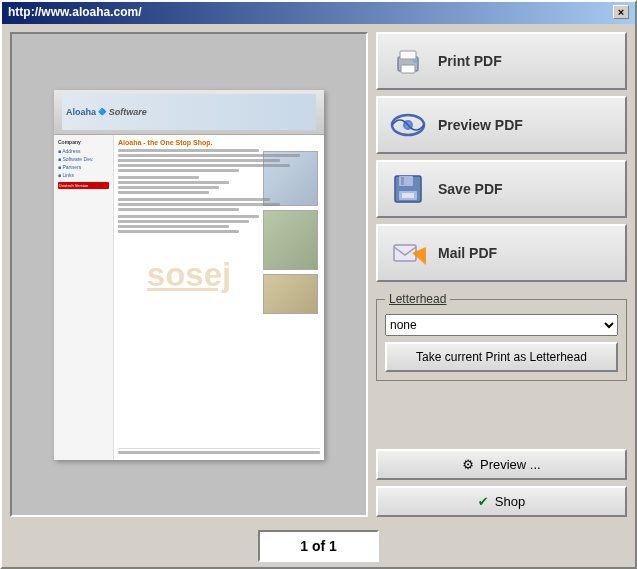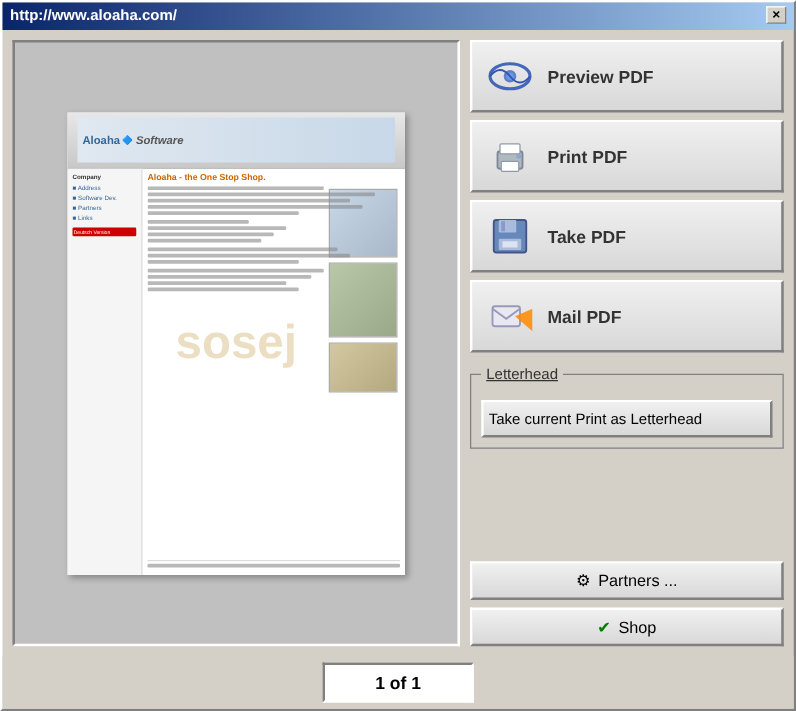--- a/index.html
+++ b/index.html
@@ -180,26 +180,27 @@
       border-top: 1px solid #ddd;
       padding-top: 2px;
     }
 
     
     .watermark {
       position: absolute;
       top: 50%;
       left: 50%;
       transform: translate(-50%, -50%);
-      font-size: 38px;
+      font-size: 33px;
       font-weight: bold;
       color: rgba(200,160,80,0.35);
       pointer-events: none;
       white-space: nowrap;
       z-index: 10;
+      text-decoration: underline;
     }
 
     
     .pagination-bar {
       background: #d4d0c8;
       padding: 6px 8px;
       display: flex;
       align-items: center;
       justify-content: center;
       flex-shrink: 0;
@@ -264,21 +265,21 @@
     .letterhead-btn {
       background: linear-gradient(to bottom, #f0f0f0, #d8d8d8);
       border: 2px solid #808080;
       border-top: 2px solid #fff;
       border-left: 2px solid #fff;
       width: 100%;
       padding: 6px 4px;
       cursor: pointer;
       font-size: 12px;
       margin-top: 6px;
-      text-align: left;
+      text-align: center;
     }
 
     
     .bottom-buttons {
       display: flex;
       flex-direction: column;
       gap: 6px;
       margin-top: auto;
     }
 
@@ -386,74 +387,79 @@
           <span>sosej</span>
         </div>
       </div>
     </div>
 
     <div class="right-panel">
 
       <button class="action-button">
         <div class="btn-icon">
           <svg width="36" height="36" viewBox="0 0 36 36">
+            <rect x="8" y="14" width="20" height="14" rx="2" fill="#b0b8c0" stroke="#808898" stroke-width="1.5"></rect>
+            <rect x="11" y="22" width="14" height="8" rx="1" fill="white" stroke="#9099a8" stroke-width="1"></rect>
+            <rect x="10" y="8" width="16" height="8" rx="1" fill="white" stroke="#9099a8" stroke-width="1"></rect>
+            <circle cx="25" cy="18" r="2" fill="#88aacc"></circle>
+          </svg>
+        </div>
+        <span class="btn-label">Print PDF</span>
+      </button>
+
+      <button class="action-button">
+        <div class="btn-icon">
+          <svg width="36" height="36" viewBox="0 0 36 36">
             <ellipse cx="18" cy="18" rx="16" ry="10" fill="none" stroke="#4466bb" stroke-width="2.5"></ellipse>
             <circle cx="18" cy="18" r="5" fill="#4466bb" opacity="0.8"></circle>
             <circle cx="18" cy="18" r="3" fill="#6699ee"></circle>
             <path d="M2 18 Q10 8 18 18 Q26 28 34 18" fill="none" stroke="#3355aa" stroke-width="1.5"></path>
           </svg>
         </div>
         <span class="btn-label">Preview PDF</span>
-      </button>
-
-      <button class="action-button">
-        <div class="btn-icon">
-          <svg width="36" height="36" viewBox="0 0 36 36">
-            <rect x="8" y="14" width="20" height="14" rx="2" fill="#b0b8c0" stroke="#808898" stroke-width="1.5"></rect>
-            <rect x="11" y="22" width="14" height="8" rx="1" fill="white" stroke="#9099a8" stroke-width="1"></rect>
-            <rect x="10" y="8" width="16" height="8" rx="1" fill="white" stroke="#9099a8" stroke-width="1"></rect>
-            <circle cx="25" cy="18" r="2" fill="#88aacc"></circle>
-          </svg>
-        </div>
-        <span class="btn-label">Print PDF</span>
       </button>
 
       <button class="action-button">
         <div class="btn-icon">
           <svg width="36" height="36" viewBox="0 0 36 36">
             <rect x="5" y="5" width="26" height="26" rx="2" fill="#6688bb" stroke="#445588" stroke-width="1.5"></rect>
             <rect x="9" y="5" width="14" height="10" rx="1" fill="#aabbdd"></rect>
             <rect x="11" y="6" width="3" height="8" fill="#8899cc"></rect>
             <rect x="9" y="20" width="18" height="9" rx="1" fill="#aabbdd"></rect>
             <rect x="12" y="22" width="12" height="5" fill="white" opacity="0.6"></rect>
           </svg>
         </div>
-        <span class="btn-label">Take PDF</span>
+        <span class="btn-label">Save PDF</span>
       </button>
 
       <button class="action-button">
         <div class="btn-icon">
           <svg width="36" height="36" viewBox="0 0 36 36">
             <rect x="4" y="10" width="22" height="16" rx="2" fill="#e8e8f0" stroke="#9999bb" stroke-width="1.5"></rect>
             <path d="M4 12 L15 20 L26 12" fill="none" stroke="#9999bb" stroke-width="1.5"></path>
             <polygon points="22,18 36,12 36,30" fill="#ff8800" opacity="0.85"></polygon>
           </svg>
         </div>
         <span class="btn-label">Mail PDF</span>
       </button>
 
       <fieldset>
         <legend>Letterhead</legend>
+        <div class="select-wrapper">
+          <select style="width:100%; padding-right:20px;">
+            <option>none</option>
+          </select>
+        </div>
         <button class="letterhead-btn">Take current Print as Letterhead</button>
       </fieldset>
 
       <div class="bottom-buttons">
         <button class="bottom-btn">
           <span>⚙</span>
-          <span>Partners ...</span>
+          <span>Preview ...</span>
         </button>
         <button class="bottom-btn">
           <span style="color:green;">✔</span>
           <span>Shop</span>
         </button>
       </div>
 
     </div>
   </div>
 

